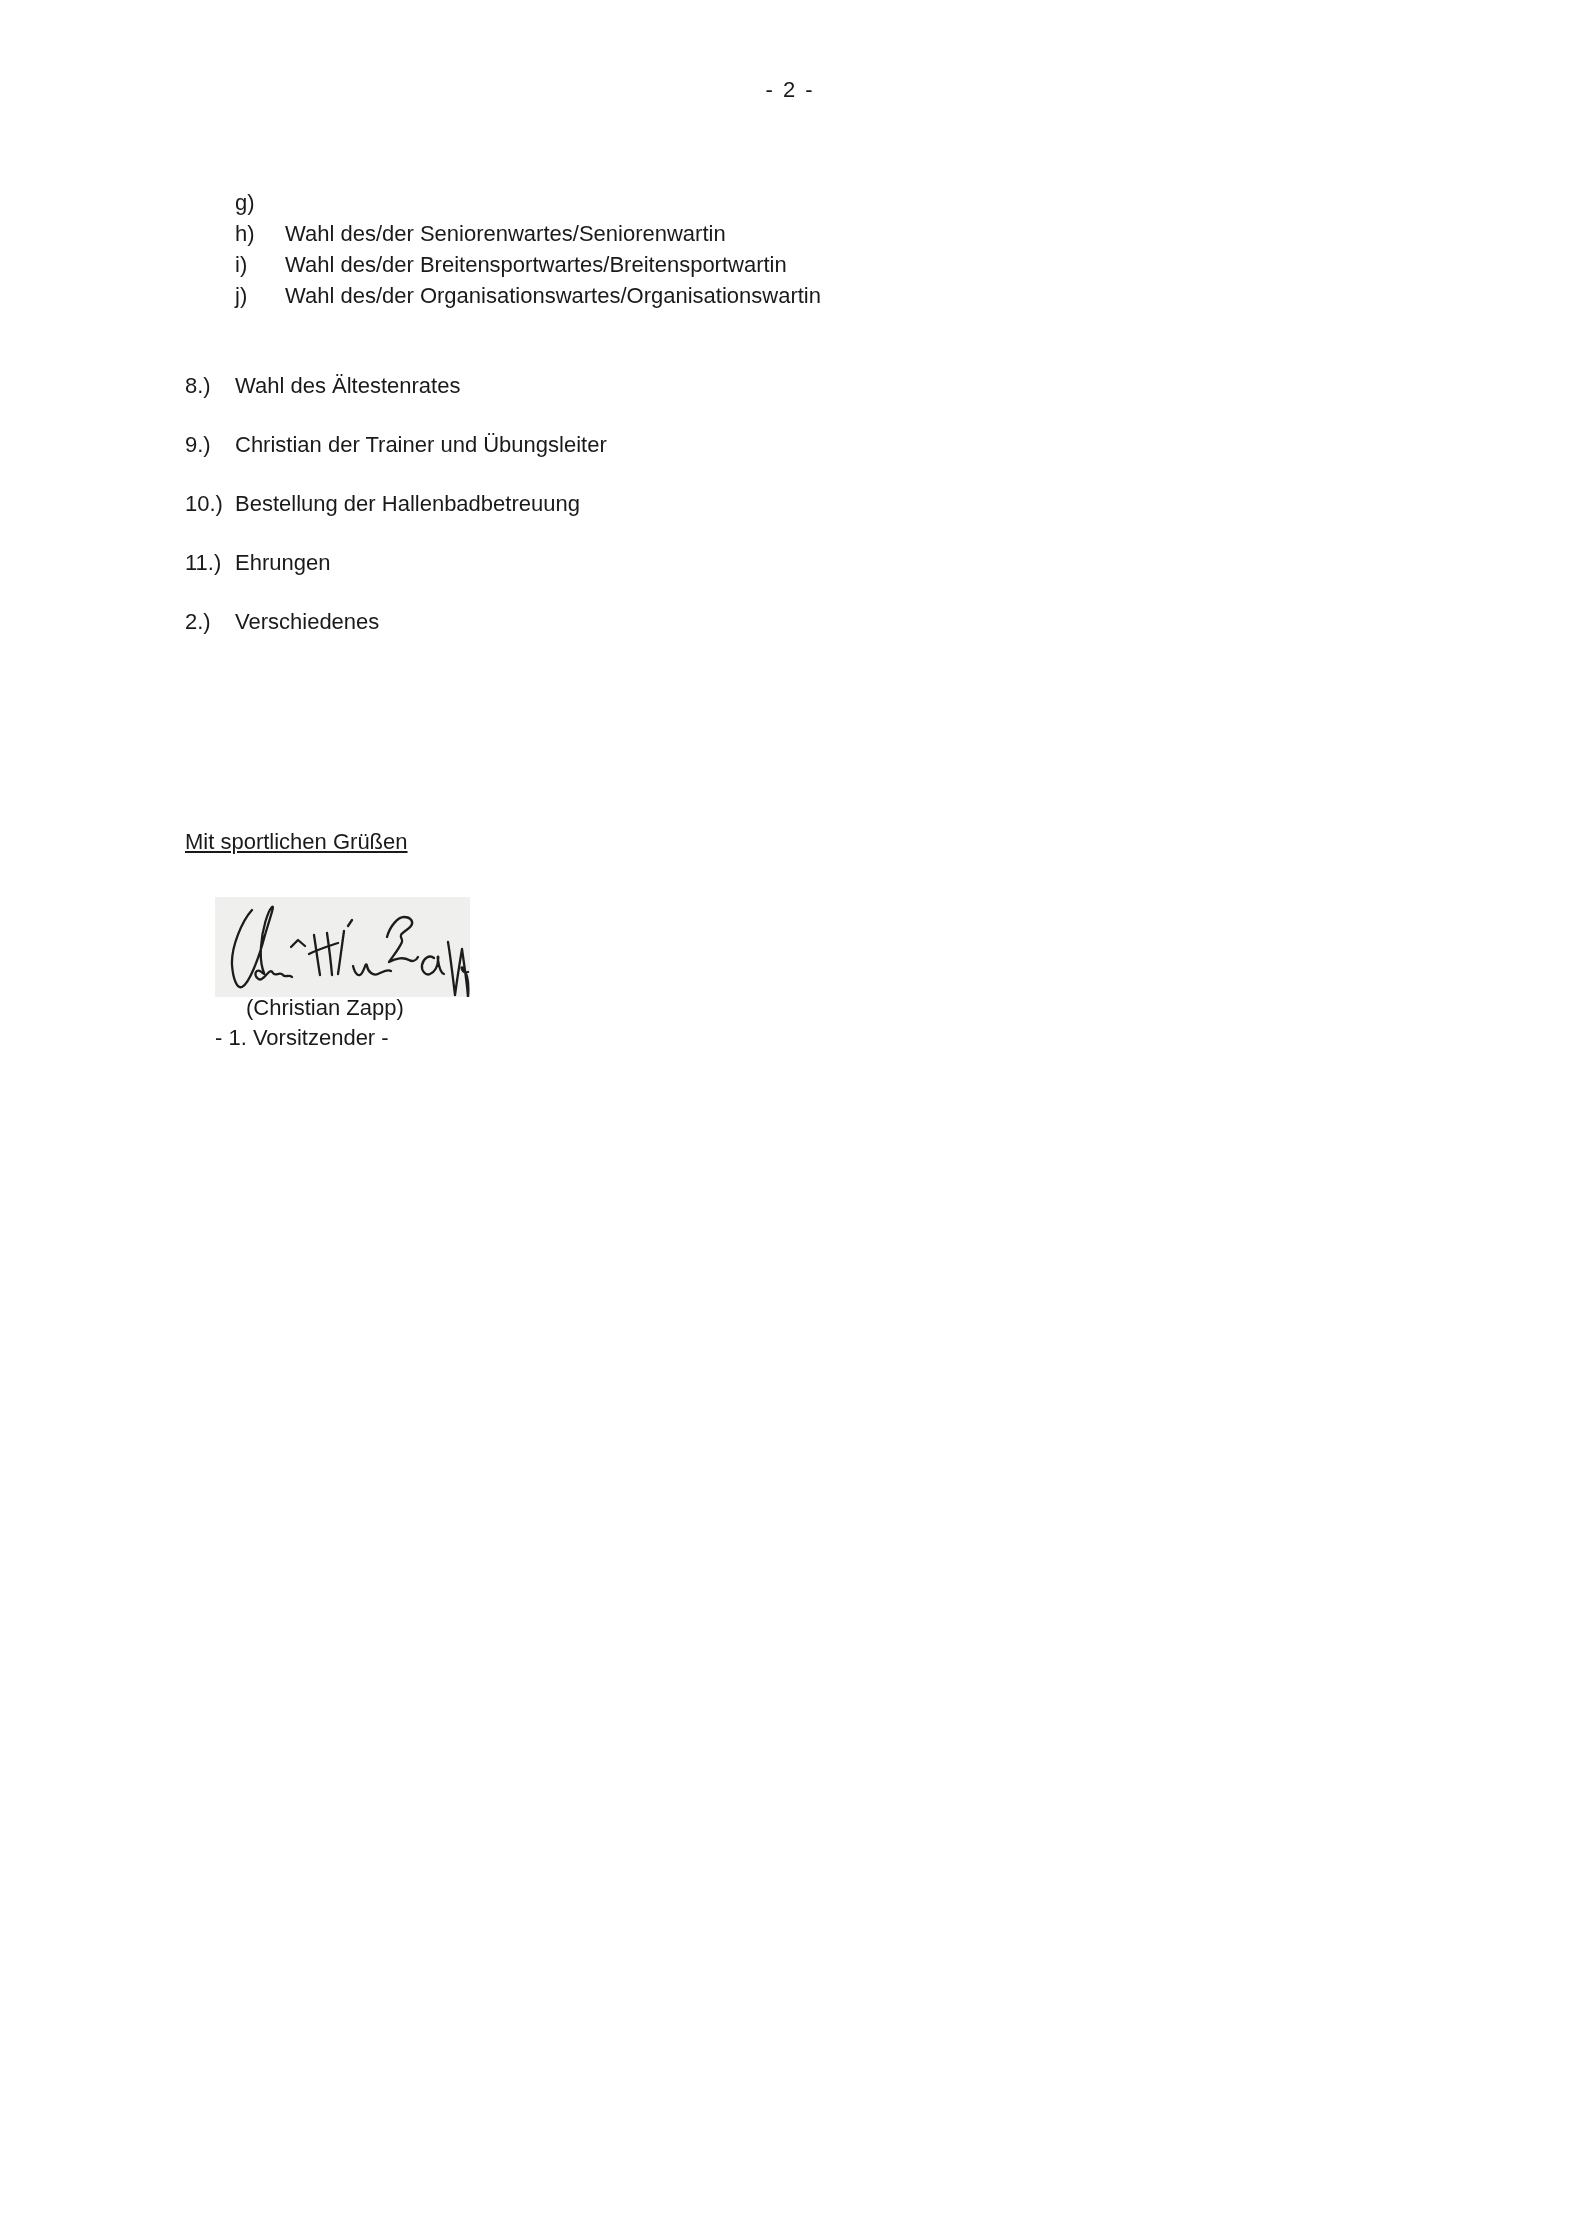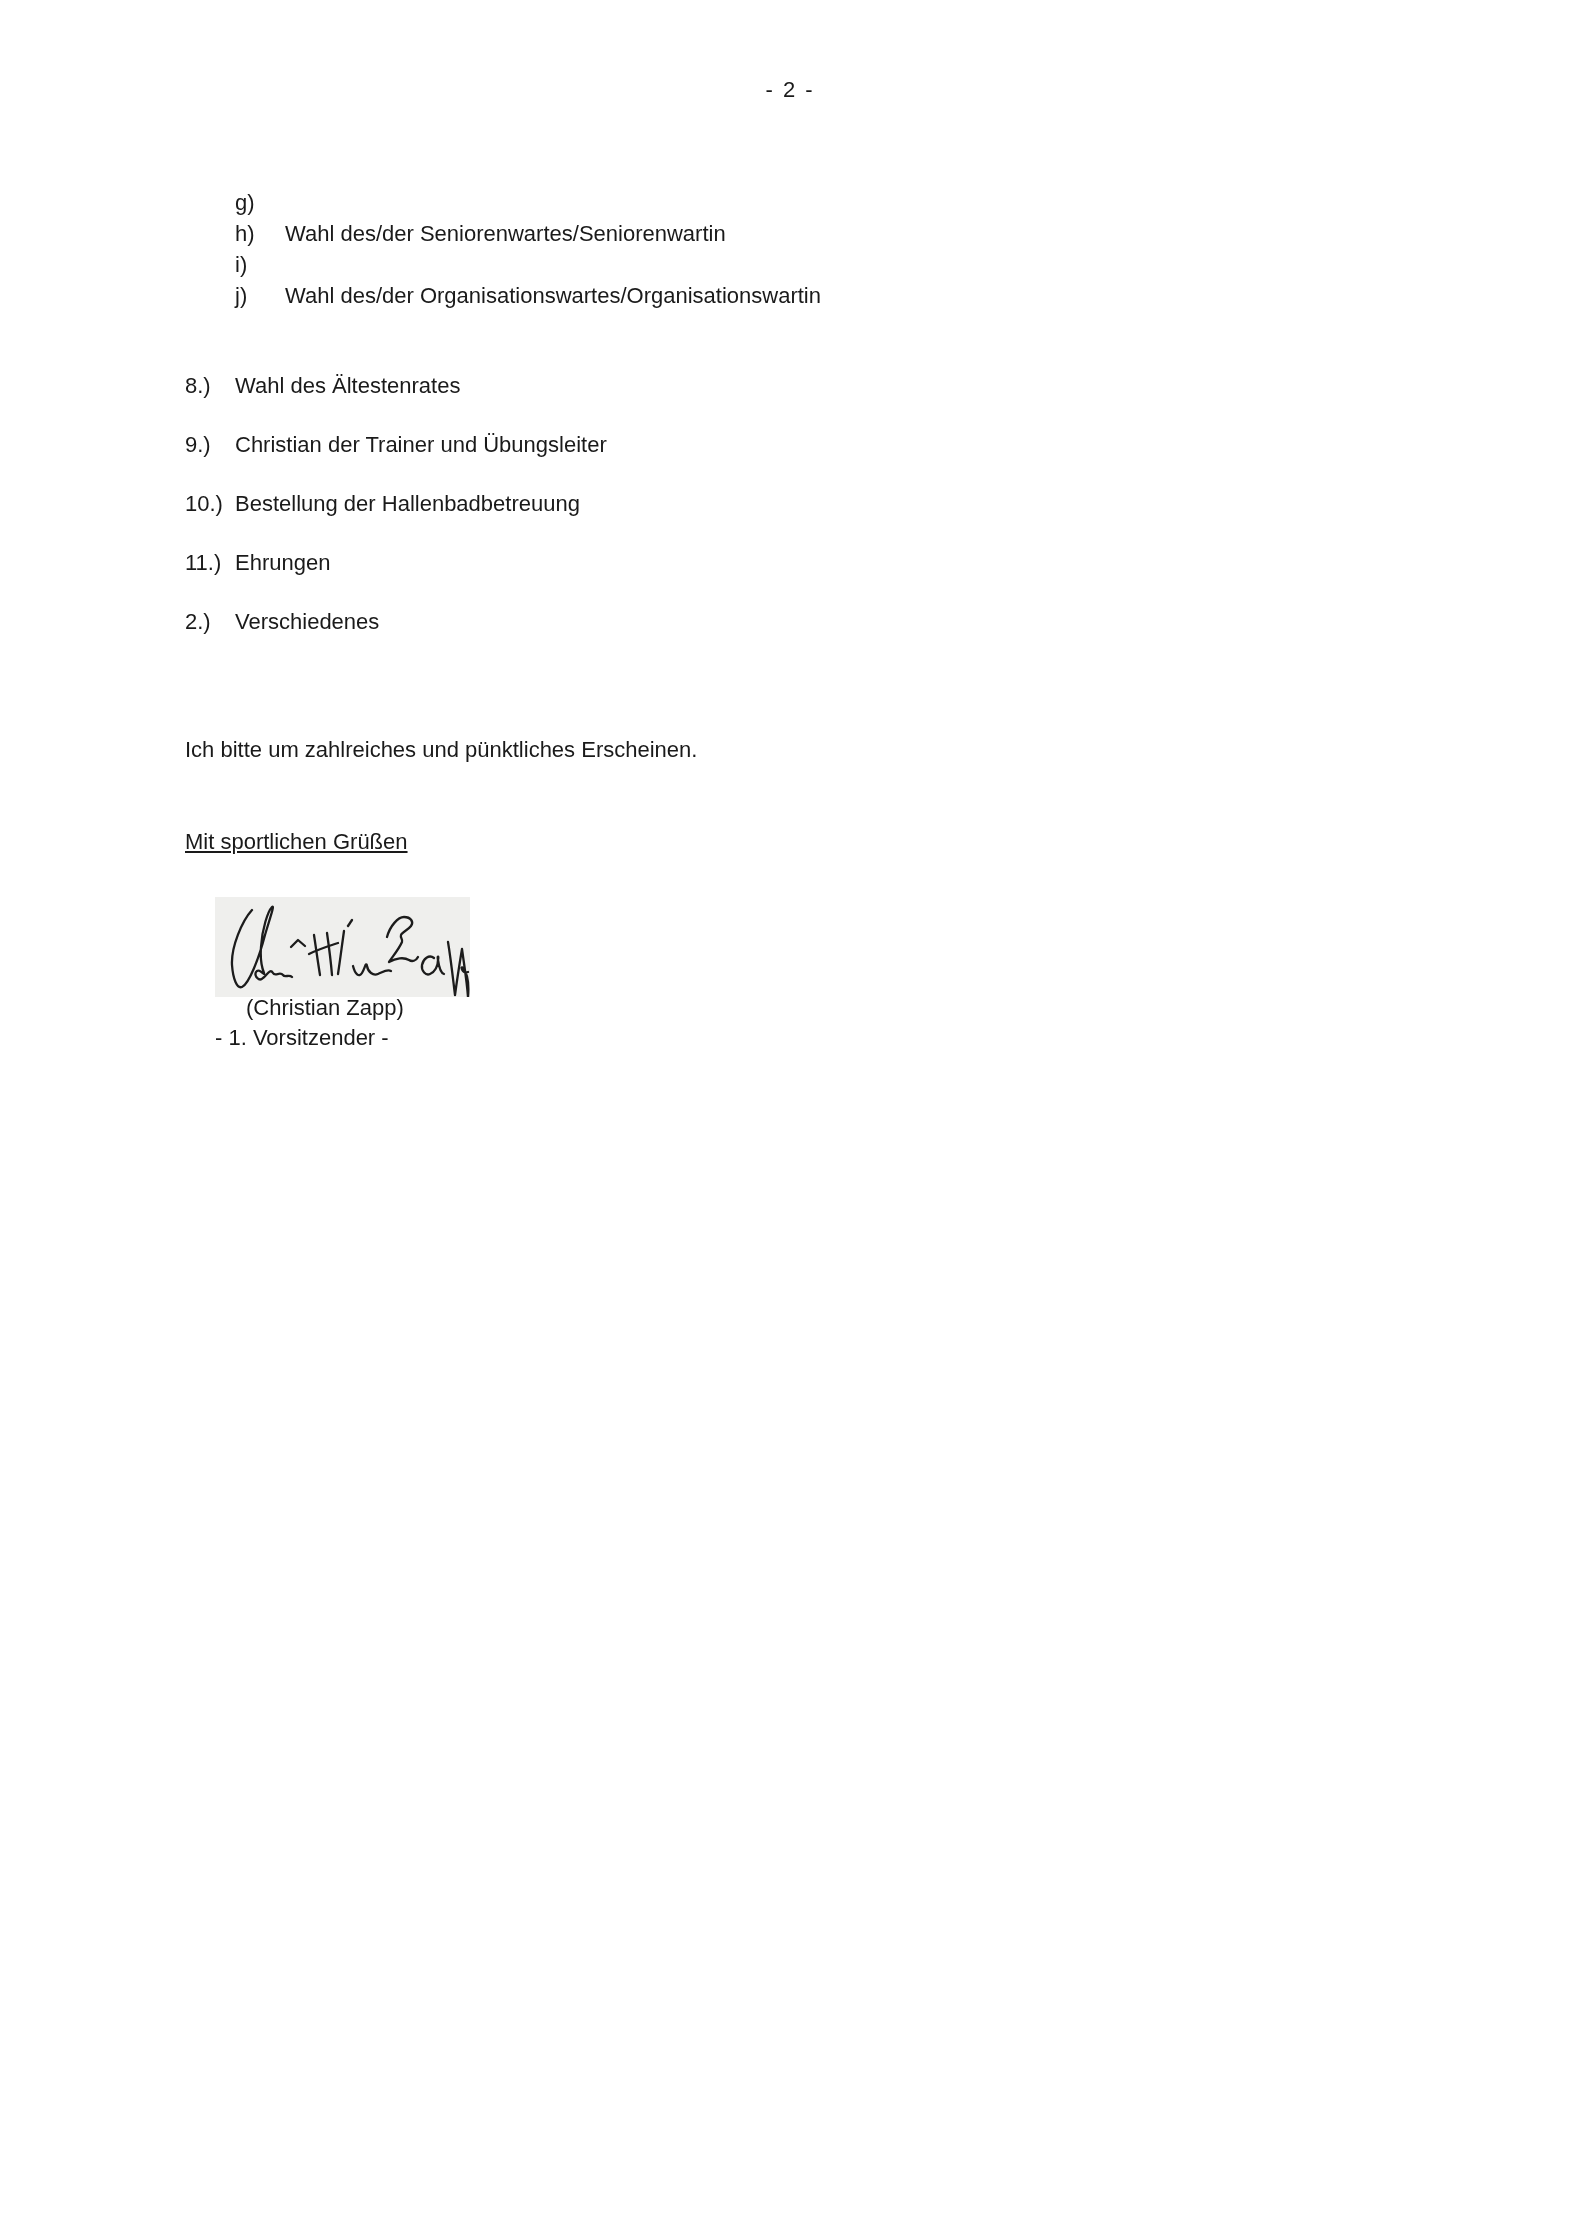--- a/index.html
+++ b/index.html
@@ -99,20 +99,21 @@
   <div class="letter-list">
     <div class="row">
       <span class="lbl">g)</span>
     </div>
     <div class="row">
       <span class="lbl">h)</span>
       <span class="txt">Wahl des/der Seniorenwartes/Seniorenwartin</span>
     </div>
     <div class="row">
       <span class="lbl">i)</span>
+      <span class="txt">Wahl des/der Breitensportwartes/Breitensportwartin</span>
     </div>
     <div class="row">
       <span class="lbl">j)</span>
       <span class="txt">Wahl des/der Organisationswartes/Organisationswartin</span>
     </div>
   </div>
 
   <div class="num-list">
     <div class="num-item">
       <span class="lbl">8.)</span>
@@ -129,21 +130,20 @@
     <div class="num-item">
       <span class="lbl">11.)</span>
       <span class="txt">Ehrungen</span>
     </div>
     <div class="num-item">
       <span class="lbl">2.)</span>
       <span class="txt">Verschiedenes</span>
     </div>
   </div>
 
-  <div class="appeal">Ich bitte um zahlreiches und pünktliches Erscheinen.</div>
 
   <div class="greeting">Mit sportlichen Grüßen</div>
 
   <div class="signature-box">
     <svg viewBox="0 0 255 100" xmlns="http://www.w3.org/2000/svg">
       <g fill="none" stroke="#1c1c1c" stroke-width="2.3" stroke-linecap="round" stroke-linejoin="round">
         <path d="M37,13 C27,24 16,50 17,68 C18,82 22,92 27,90 C34,87 44,61 50,38 C55,21 60,7 57,10 C53,14 47,32 46,50 C45,63 47,71 49,76 C50,80 44,70 41,75 C39,79 44,85 48,81 C52,78 55,71 58,76 C60,80 65,74 68,78 C70,81 74,77 77,80"></path>
         <path d="M76,50 L83,43 L90,49"></path>
         <path d="M99,38 C101,51 103,66 105,78"></path>
         <path d="M112,36 C114,50 116,66 117,78"></path>

